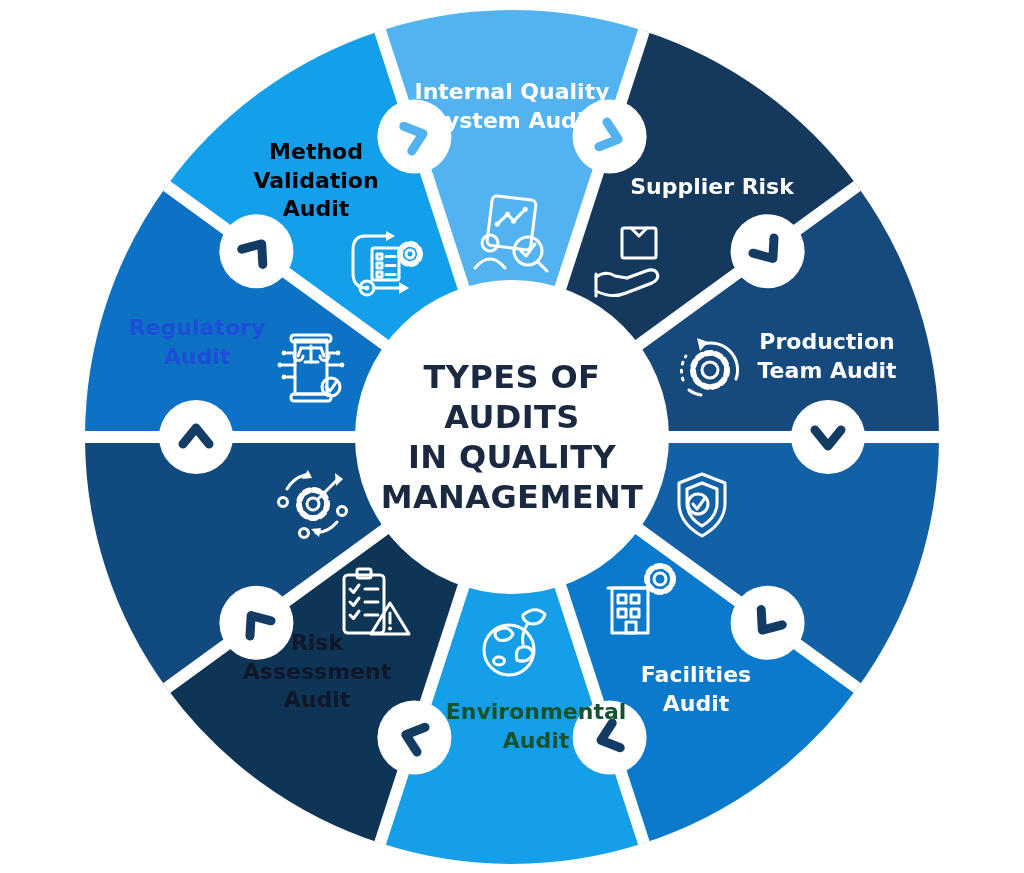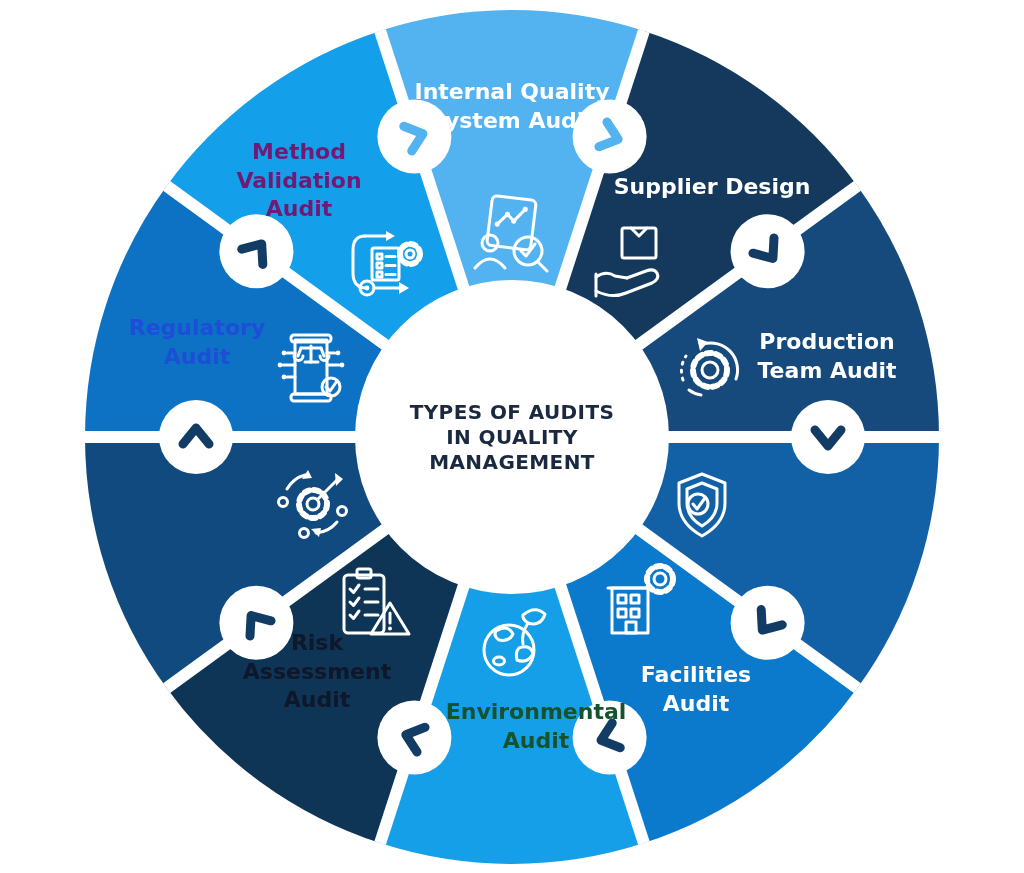--- a/index.html
+++ b/index.html
@@ -16,21 +16,21 @@
   .icon path, .icon rect, .icon circle, .icon ellipse, .icon line { fill:none; }
   .icon .teeth { stroke-width:6; stroke-dasharray:5 4.5; }
   .icon .fill { fill:#ffffff; stroke:none; }
   .seg-label {
     position:absolute; transform:translate(-50%,-50%);
     color:#ffffff; font-weight:bold; font-size:22px; line-height:1.3;
     text-align:center; white-space:pre-line; width:260px; pointer-events:none;
   }
   .center-title {
     position:absolute; left:512px; top:437px; transform:translate(-50%,-50%);
-    width:290px; text-align:center; font-weight:bold; font-size:20px;
+    width:290px; text-align:center; font-weight:bold; font-size:32px;
     line-height:1.25; letter-spacing:0.4px; white-space:pre-line;
   }
 </style>
 </head>
 <body>
 
 <div class="stage" style="background: rgb(255, 255, 255);">
 
   <svg width="1024" height="873" viewBox="0 0 1024 873">
 
@@ -238,33 +238,33 @@
           <path d="M-1,2.5 h9"></path>
         <rect x="-10" y="9" width="5" height="5"></rect>
           <path d="M-1,11.5 h9"></path>
       </g>
 
     </g>
   </svg>
 
   <div class="seg-label" style="left: 512px; top: 107px; color: rgb(255, 255, 255);">Internal Quality
 System Audit</div>
-  <div class="seg-label" style="left: 712px; top: 187px; color: rgb(255, 255, 255);">Supplier Design</div>
+  <div class="seg-label" style="left: 712px; top: 187px; color: rgb(255, 255, 255);">Supplier Risk</div>
   <div class="seg-label" style="left: 827px; top: 357px; color: rgb(255, 255, 255); text-align: center;">Production
 Team Audit</div>
   <div class="seg-label" style="left: 696px; top: 690px; color: rgb(255, 255, 255);">Facilities
 Audit</div>
   <div class="seg-label" style="left: 536px; top: 727px; color: #14532d;">Environmental
 Audit</div>
   <div class="seg-label" style="left: 317px; top: 672px; color: #0f172a;">Risk
 Assessment
 Audit</div>
   <div class="seg-label" style="left: 197px; top: 343px; color: #1d4ed8;">Regulatory
 Audit</div>
-  <div class="seg-label" style="left: 299px; top: 181px; color: #701a75;">Method
+  <div class="seg-label" style="left: 316px; top: 181px; color: #000000;">Method
 Validation
 Audit</div>
 
   <div class="center-title" style="color: rgb(27, 41, 64);">TYPES OF AUDITS
 IN QUALITY
 MANAGEMENT</div>
 
 </div>
 
 </body></html>

